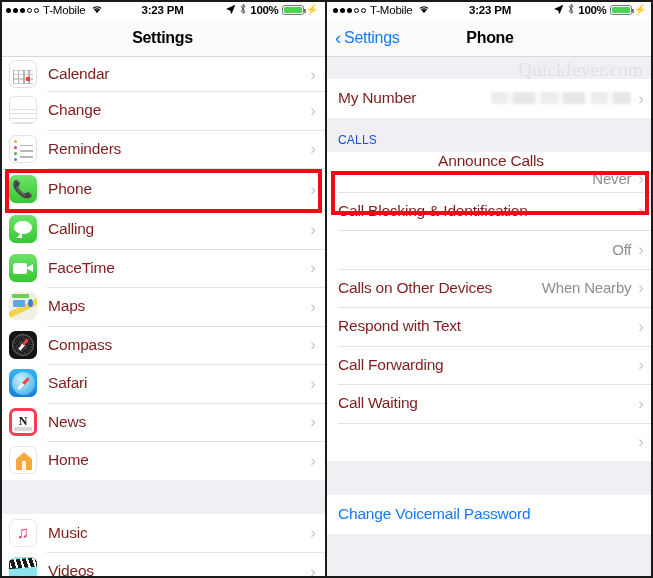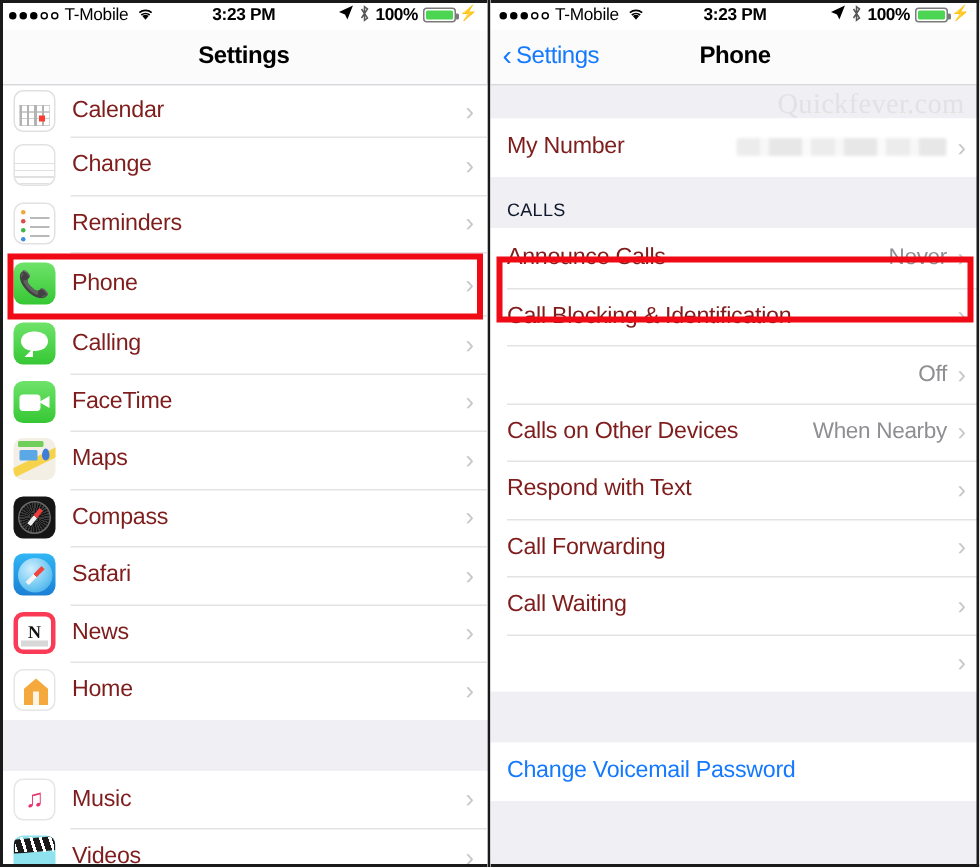--- a/index.html
+++ b/index.html
@@ -79,21 +79,21 @@
   .row.noicon + .row.noicon::before { left:11px; }
   .app-icon { width:28px; height:28px; border-radius:6.5px; flex:0 0 auto; position:relative; overflow:hidden; }
   .row-label { font-size:15.5px; color:#7f1d1d; letter-spacing:-.2px; margin-left:11px; }
   .row.noicon .row-label { margin-left:2px; }
   .row-right { margin-left:auto; display:flex; align-items:center; gap:7px; }
   .row-value { font-size:15px; color:#8e8e93; letter-spacing:-.2px; }
   .chev { color:#c7c7cc; font-size:17px; line-height:1; font-weight:400; }
   .row-link .row-label { color:#1479ff; }
 
   .section-hdr {
-    font-size:12px; color:#0f172a; letter-spacing:.2px;
+    font-size:12px; color:#1d4ed8; letter-spacing:.2px;
     padding:0 0 5px 11px; display:flex; align-items:flex-end; height:100%;
   }
   .gap.hdr { display:flex; align-items:flex-end; }
 
   .redacted {
     width:140px; height:12px; border-radius:2px;
     background: repeating-linear-gradient(90deg,
       #ececec 0px, #ececec 16px, #f7f7f7 16px, #f7f7f7 22px,
       #e6e6e6 22px, #e6e6e6 44px, #fafafa 44px, #fafafa 50px);
     filter: blur(1.2px); opacity:.95;
@@ -473,21 +473,21 @@
             <span class="chev">›</span>
           </span>
         </div>
       </div>
 
       <div class="gap hdr">
         <div class="section-hdr">CALLS</div>
       </div>
 
       <div class="group">
-        <div class="row noicon" style="height:40px;">
+        <div class="row noicon" style="height:40px;flex-direction:column;">
           <span class="row-label">Announce Calls</span>
           <span class="row-right">
             <span class="row-value">Never</span>
             <span class="chev">›</span>
           </span>
         </div>
         <div class="row noicon">
           <span class="row-label">Call Blocking &amp; Identification</span>
           <span class="row-right">
             <span class="chev">›</span>

